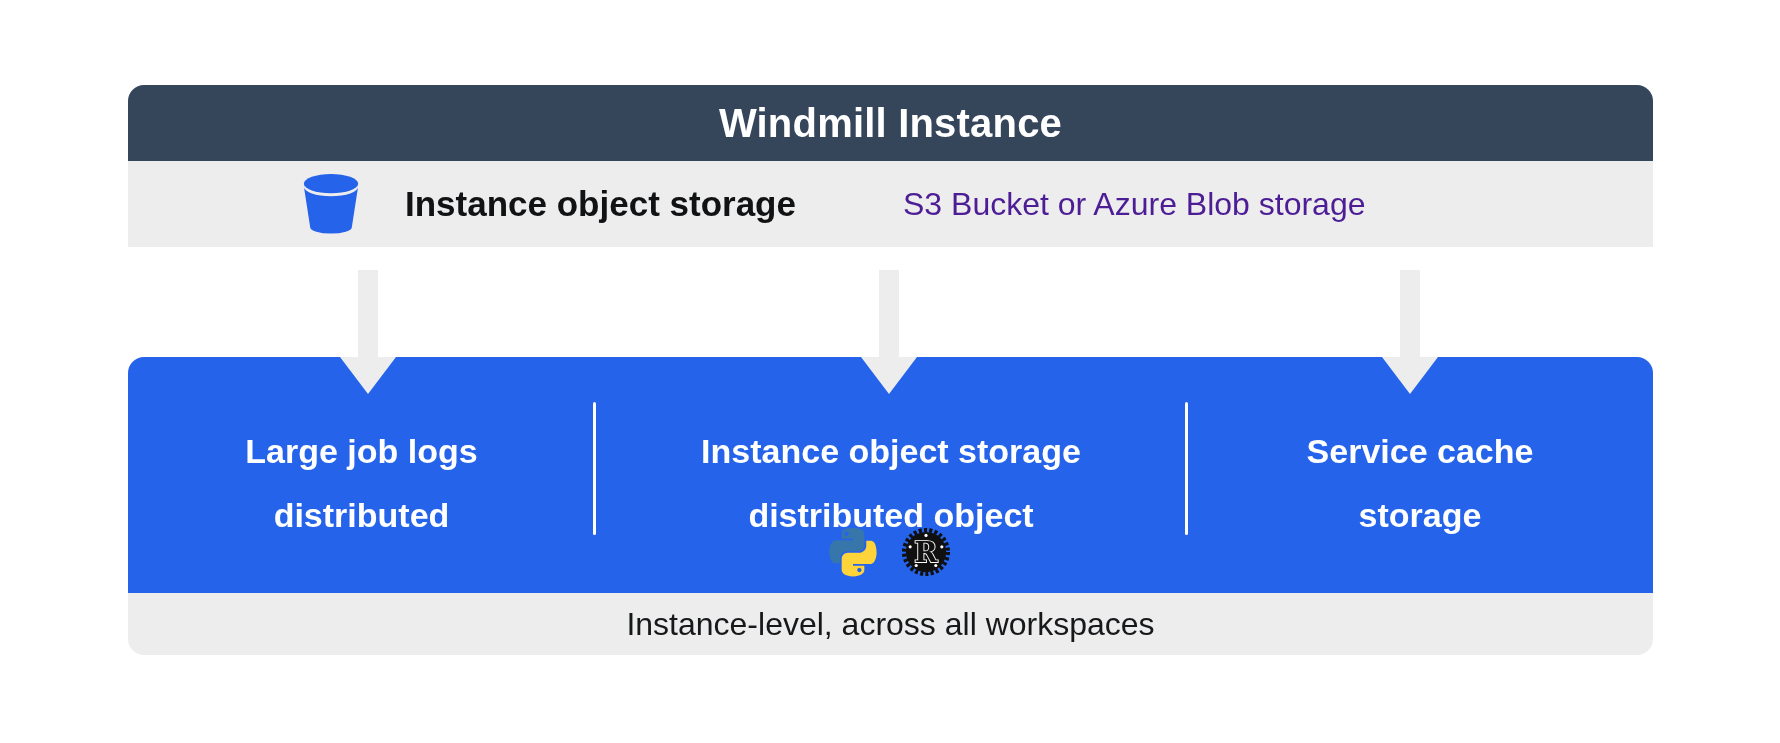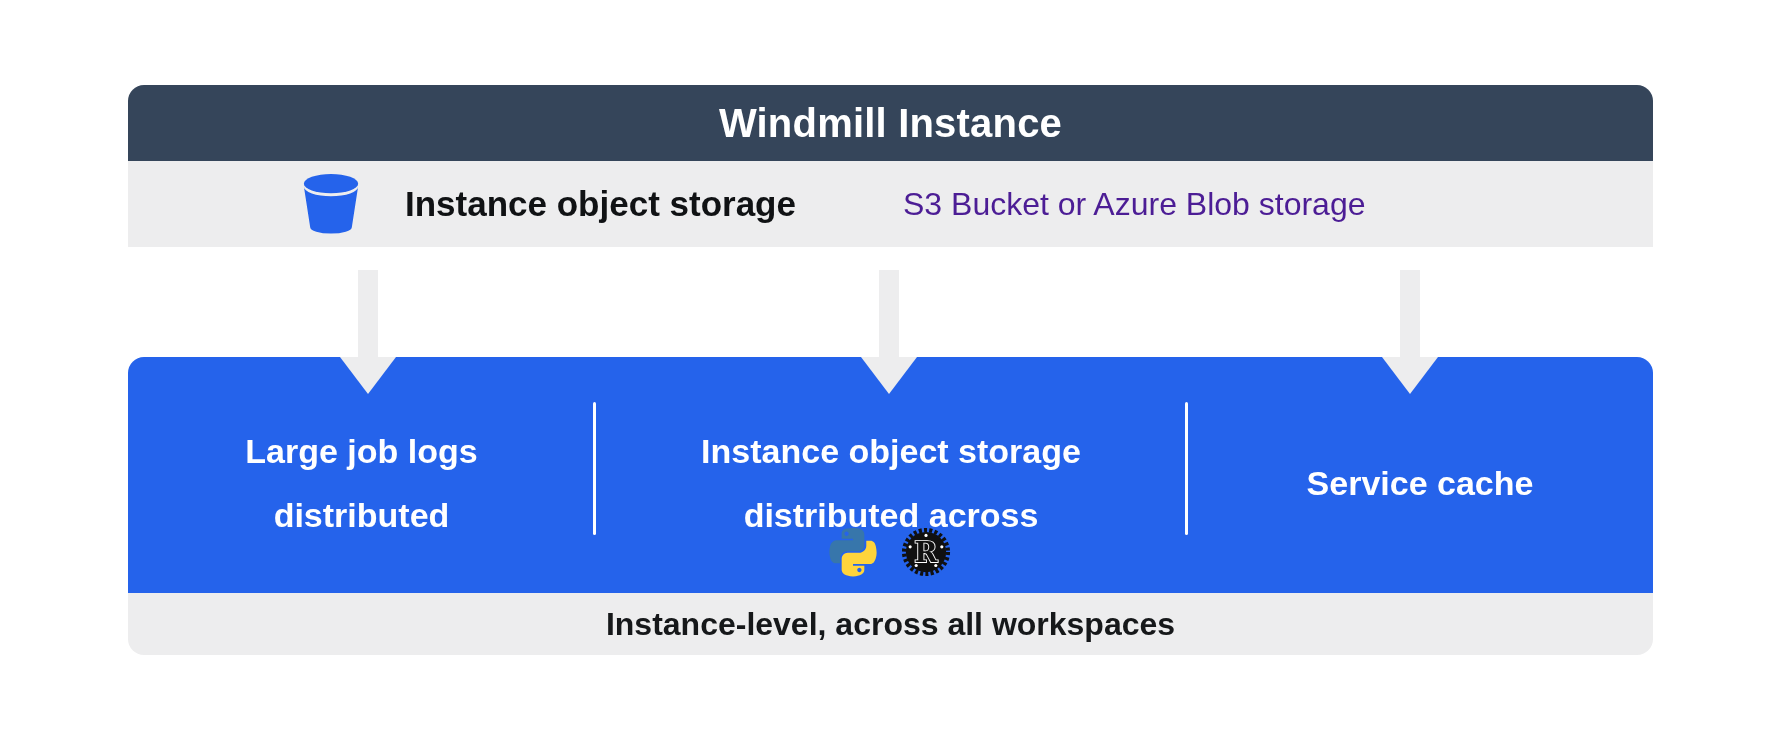--- a/index.html
+++ b/index.html
@@ -146,21 +146,21 @@
     left: 128px; top: 593px;
     width: 1525px; height: 62px;
     background: #ededee;
     border-radius: 0 0 16px 16px;
     display: flex;
     align-items: center;
     justify-content: center;
   }
   .footer-label {
     font-size: 32px;
-    font-weight: 700;
+    font-weight: 400;
     color: #16181a;
   }
 </style>
 </head>
 <body>
 
 <div class="canvas">
 
   <div class="top-block">
     <div class="header">
@@ -195,21 +195,21 @@
     <div class="divider divider-1"></div>
     <div class="divider divider-2"></div>
 
     <div class="feature">
       <span class="feature-line">Large job logs</span>
       <span class="feature-line">distributed</span>
     </div>
 
     <div class="feature">
       <span class="feature-line">Instance object storage</span>
-      <span class="feature-line">distributed across</span>
+      <span class="feature-line">distributed object</span>
       <div class="logo-row">
 
         <span>
           <svg width="50" height="50" viewBox="0 0 128 128" aria-hidden="true">
             <path fill="#3776AB" d="M49.33 62h29.159C86.606 62 93 55.132 93 46.981V19.183c0-7.912-6.632-13.856-14.555-15.176-5.014-.835-10.195-1.215-15.187-1.191-4.99.023-9.612.448-13.805 1.191C37.098 6.188 35 10.758 35 19.183V30h29v4H23.776c-8.484 0-15.914 5.108-18.237 14.811-2.681 11.12-2.8 18.062 0 29.675C7.614 87.227 12.569 93 21.054 93H31V79.952C31 70.315 39.428 62 49.33 62zm-1.838-39.11c-3.026 0-5.478-2.479-5.478-5.545 0-3.079 2.451-5.581 5.478-5.581 3.015 0 5.479 2.502 5.479 5.581-.001 3.066-2.465 5.545-5.479 5.545z"></path>
             <path fill="#FFD43B" d="M122.281 48.811C120.357 41.076 116.7 35 108.215 35H98v12.981C98 58.031 89.526 66 79.591 66H50.434C42.266 66 35 73.479 35 81.679v27.798c0 7.912 6.877 12.565 14.592 14.834 9.243 2.717 18.11 3.208 29.158 0C86.098 122.18 93 117.887 93 109.477V99H64v-4h43.682c8.484 0 11.647-5.919 14.599-14.804 3.047-9.145 2.916-17.94 0-31.385zm-41.955 55.606c3.027 0 5.479 2.479 5.479 5.547 0 3.076-2.451 5.579-5.479 5.579-3.015 0-5.478-2.502-5.478-5.579 0-3.068 2.463-5.547 5.478-5.547z"></path>
           </svg>
         </span>
 
         <span>
@@ -223,20 +223,21 @@
             <circle cx="13.9" cy="26.1" r="1.8" fill="#ffffff"></circle>
             <text x="32" y="43" text-anchor="middle" font-family="DejaVu Serif, serif" font-size="32" font-weight="bold" fill="#101010" stroke="#ffffff" stroke-width="2" paint-order="stroke">R</text>
           </svg>
         </span>
 
       </div>
     </div>
 
     <div class="feature">
       <span class="feature-line">Service cache</span>
+      <span class="feature-line">storage</span>
     </div>
   </div>
 
   <div class="footer-bar">
     <span class="footer-label">Instance-level, across all workspaces</span>
   </div>
 
 </div>
 
 </body></html>

